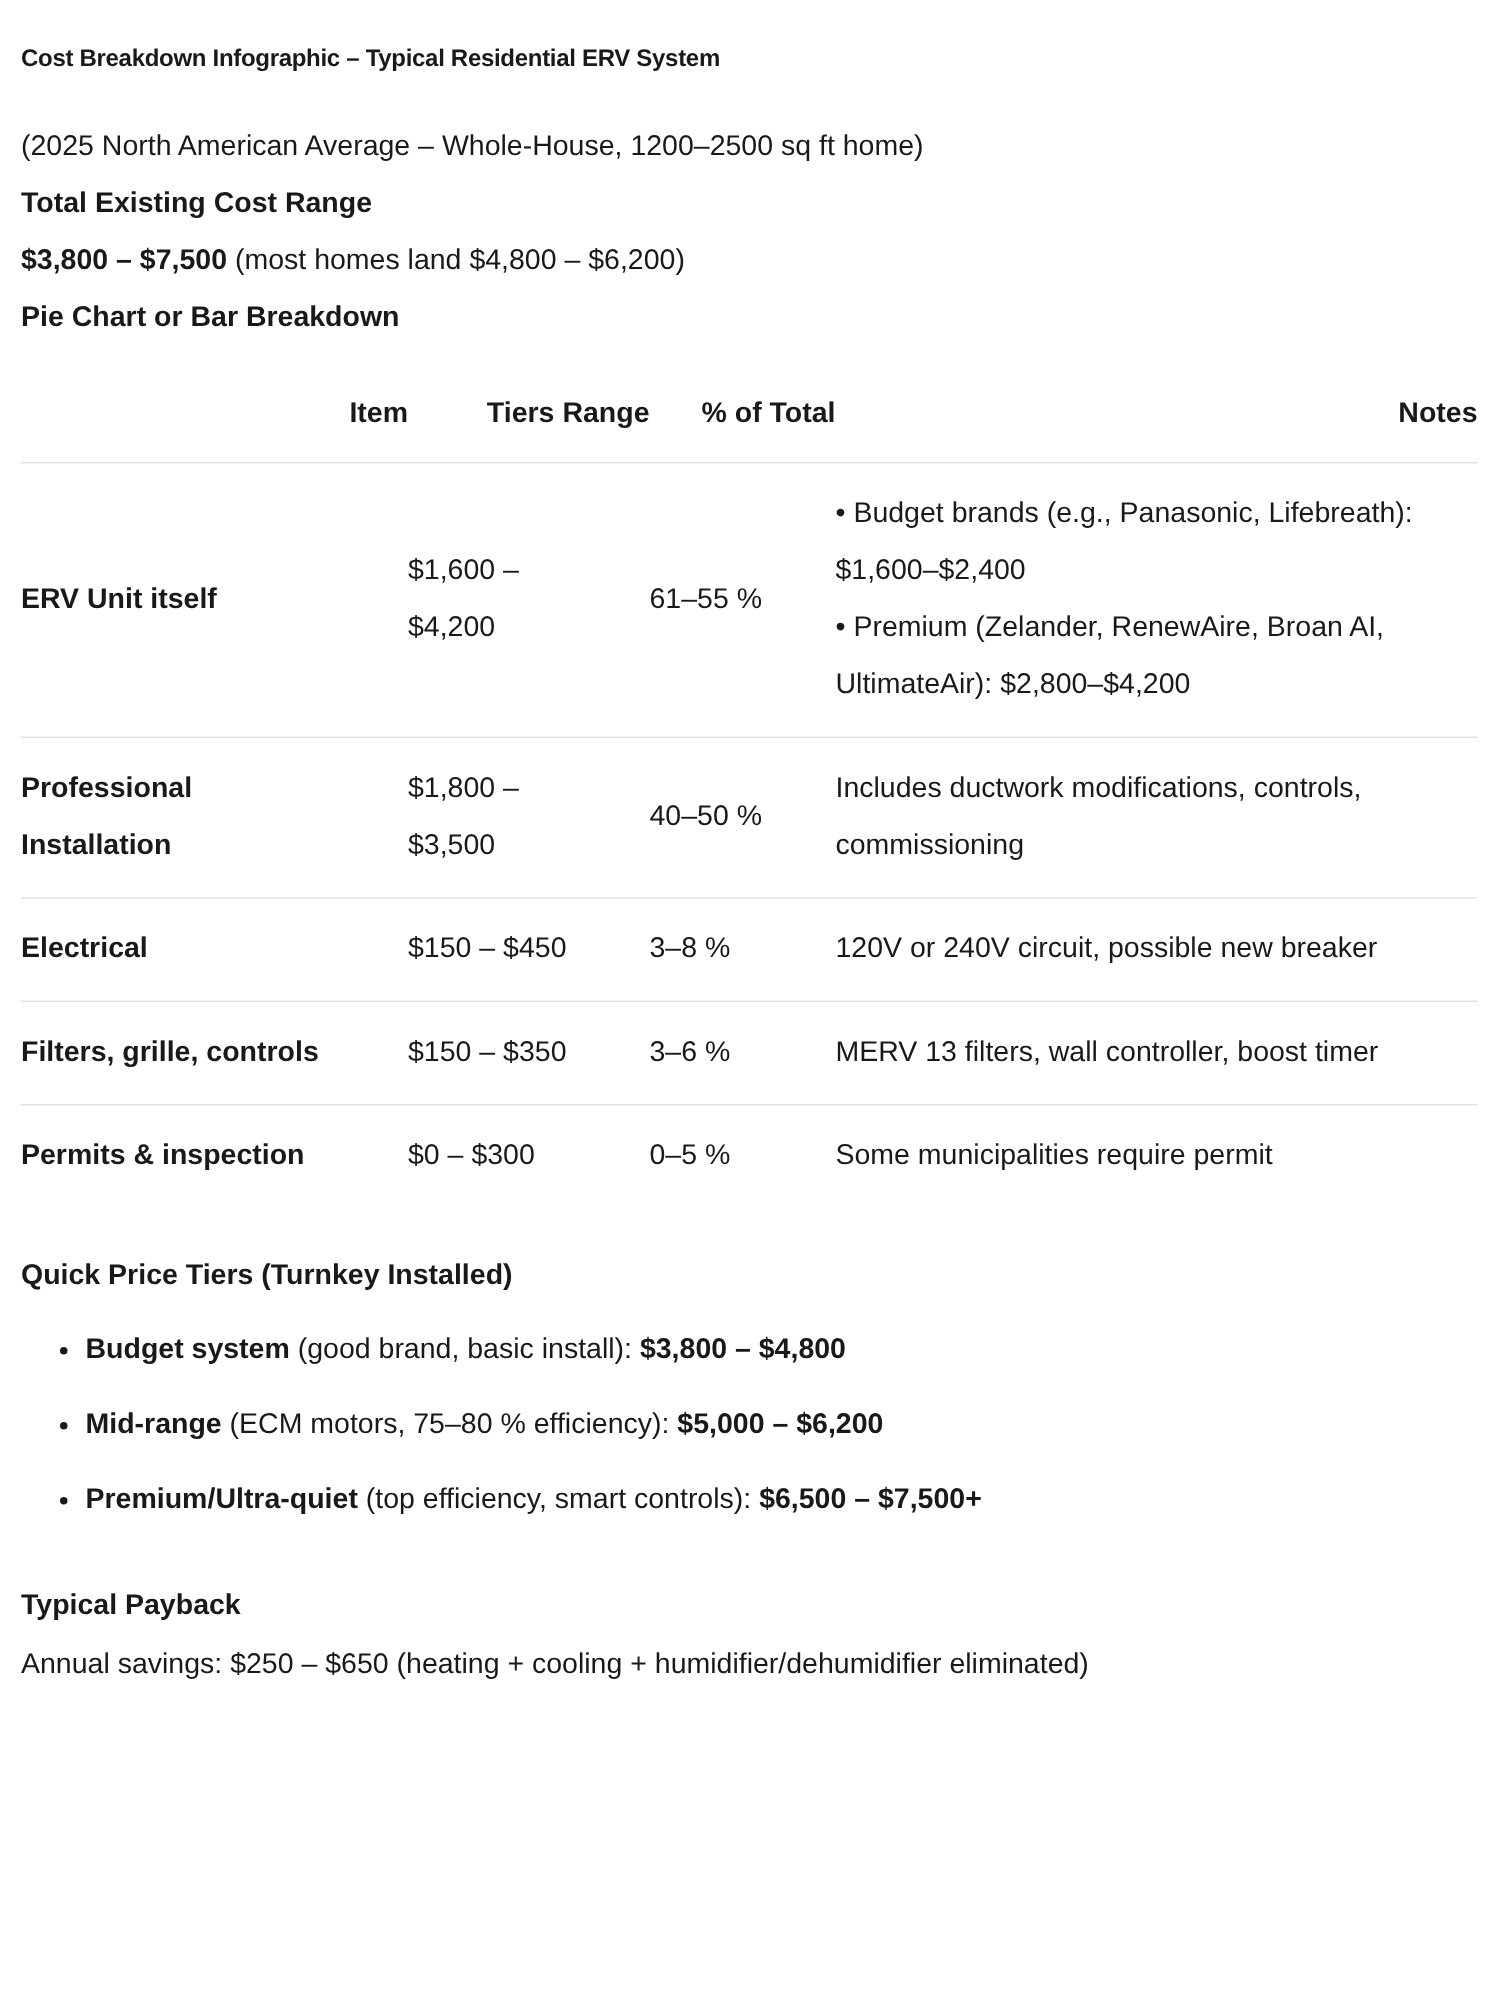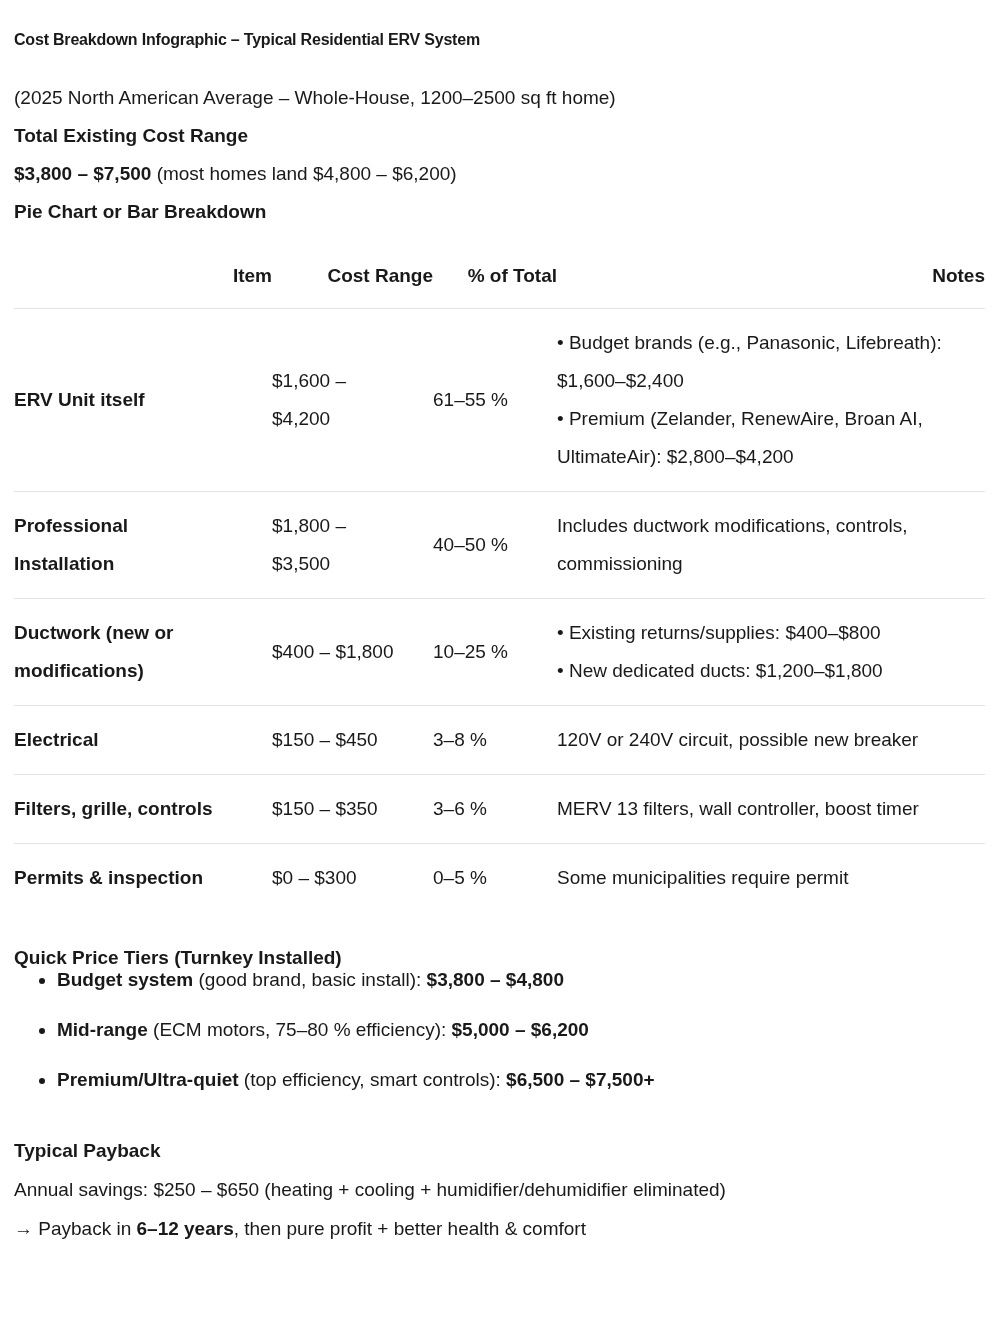--- a/index.html
+++ b/index.html
@@ -63,20 +63,21 @@
   .note-line { display: block; }
 
   
   .tiers-heading {
     margin-top: 36px;
     font-size: 19px;
     font-weight: 700;
     line-height: 20px;
   }
   ul.tiers-list {
+    margin-top: 27px;
     padding-left: 43px;
     list-style: disc;
   }
   ul.tiers-list li {
     font-size: 19px;
     line-height: 24px;
     margin-bottom: 26px;
   }
   ul.tiers-list li:last-child { margin-bottom: 0; }
 
@@ -111,50 +112,41 @@
   <table class="cost-table">
     <colgroup>
       <col class="c-item">
         <col class="c-cost">
         <col class="c-percent">
         <col class="c-notes">
     </colgroup>
     <thead>
       <tr>
         <th>Item</th>
-        <th>Cost Range</th>
+        <th>Tiers Range</th>
         <th>% of Total</th>
         <th>Notes</th>
       </tr>
     </thead>
     <tbody>
       <tr>
         <td class="item">ERV Unit itself</td>
         <td class="cost">$1,600 – $4,200</td>
         <td class="pct">61–55 %</td>
         <td class="notes">
           <span class="note-line">• Budget brands (e.g., Panasonic, Lifebreath): $1,600–$2,400</span>
           <span class="note-line">• Premium (Zelander, RenewAire, Broan AI, UltimateAir): $2,800–$4,200</span>
         </td>
       </tr>
       <tr>
         <td class="item">Professional Installation</td>
         <td class="cost">$1,800 – $3,500</td>
         <td class="pct">40–50 %</td>
         <td class="notes">
           <span class="note-line">Includes ductwork modifications, controls, commissioning</span>
-        </td>
-      </tr>
-      <tr>
-        <td class="item">Ductwork (new or modifications)</td>
-        <td class="cost">$400 – $1,800</td>
-        <td class="pct">10–25 %</td>
-        <td class="notes">
-          <span class="note-line">• Existing returns/supplies: $400–$800</span>
-          <span class="note-line">• New dedicated ducts: $1,200–$1,800</span>
         </td>
       </tr>
       <tr>
         <td class="item">Electrical</td>
         <td class="cost">$150 – $450</td>
         <td class="pct">3–8 %</td>
         <td class="notes">
           <span class="note-line">120V or 240V circuit, possible new breaker</span>
         </td>
       </tr>
@@ -182,15 +174,14 @@
   <ul class="tiers-list">
     <li><span class="bold">Budget system</span><span> (good brand, basic install): </span><span class="bold">$3,800 – $4,800</span></li>
     <li><span class="bold">Mid-range</span><span> (ECM motors, 75–80 % efficiency): </span><span class="bold">$5,000 – $6,200</span></li>
     <li><span class="bold">Premium/Ultra-quiet</span><span> (top efficiency, smart controls): </span><span class="bold">$6,500 – $7,500+</span></li>
   </ul>
 
   <p class="payback-heading">Typical Payback</p>
 
   <p class="payback-line">Annual savings: $250 – $650 (heating + cooling + humidifier/dehumidifier eliminated)</p>
 
-  <p class="payback-line"><span>→ Payback in </span><span class="bold">6–12 years</span><span>, then pure profit + better health &amp; comfort</span></p>
 
 </div>
 
 </body></html>

